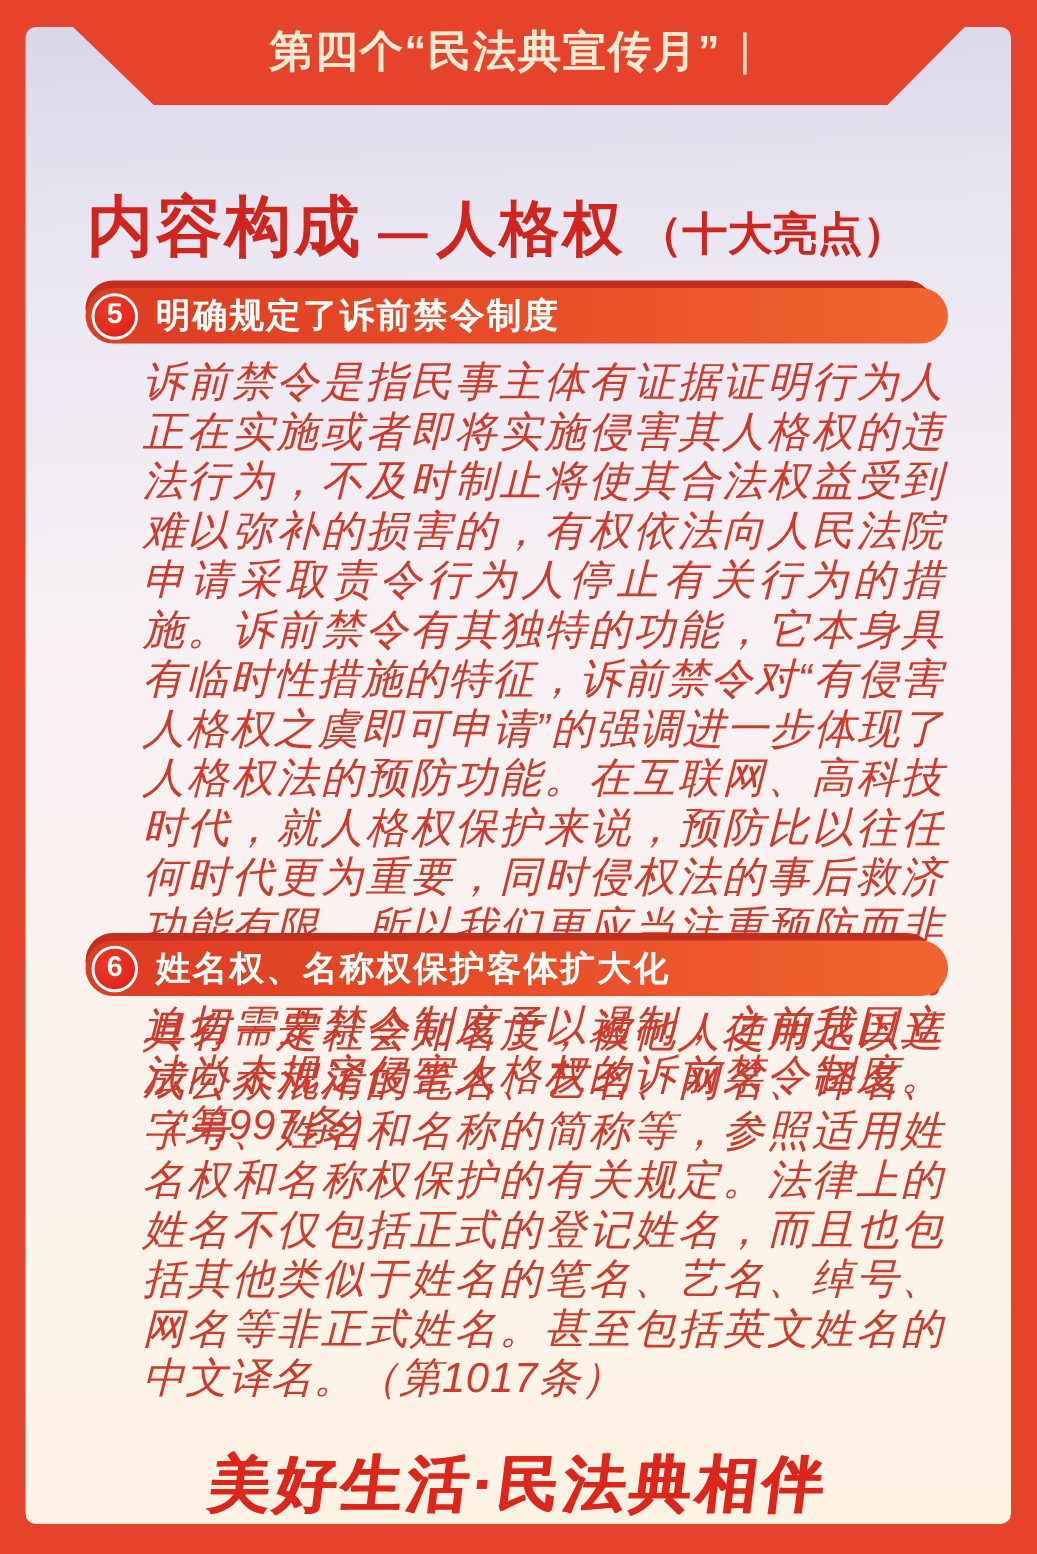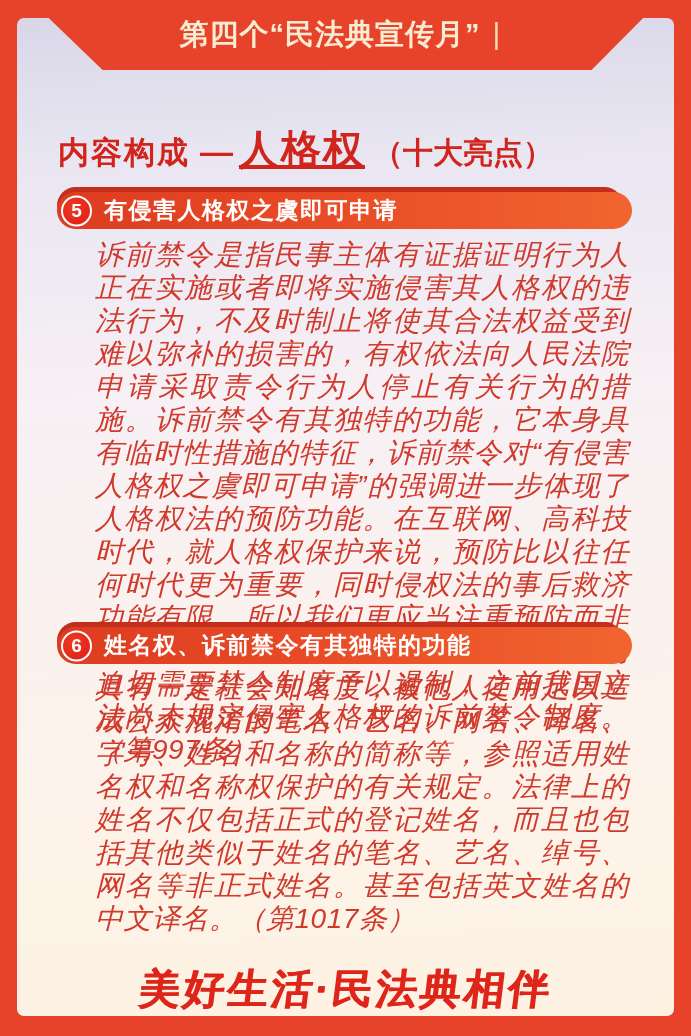--- a/index.html
+++ b/index.html
@@ -31,23 +31,23 @@
   }
   .header-banner .divider {
     font-weight:normal; color:#f3dcb4; margin:0 10px 0 12px; font-size:30px;
     transform:translateY(-1px); display:inline-block;
   }
 
   .page-title {
     position:absolute; left:58px; top:122px; z-index:2;
     color:#d0241c; white-space:nowrap;
   }
-  .page-title .t-prefix { font-size:31px; font-weight:bold; letter-spacing:2px; }
+  .page-title .t-prefix { font-size:44px; font-weight:bold; letter-spacing:2px; }
   .page-title .t-dash   { font-size:33px; font-weight:bold; margin:0 6px 0 10px; }
-  .page-title .t-highlight { font-size:40px; font-weight:900; letter-spacing:2px;text-decoration:underline; }
+  .page-title .t-highlight { font-size:40px; font-weight:900; letter-spacing:2px; }
   .page-title .t-suffix { font-size:30px; font-weight:bold; margin-left:8px; }
 
   .section-header {
     position:absolute; left:57px; width:575px; height:37px; z-index:2;
   }
   .pill-back {
     position:absolute; left:0; top:-5px; width:98.5%; height:37px;
     border-radius:19px; background:#c22f1d;
   }
   .pill {
@@ -106,33 +106,33 @@
   <div class="page-title">
     <span class="t-prefix">内容构成</span><span class="t-dash">—</span><span class="t-highlight">人格权</span><span class="t-suffix">（十大亮点）</span>
   </div>
 
   <div class="section-header pos-s5-header">
     <div class="pill-back"></div>
     <div class="pill">
       <div class="badge">
         <span>5</span>
       </div>
-      <div class="heading">有侵害人格权之虞即可申请</div>
+      <div class="heading">明确规定了诉前禁令制度</div>
     </div>
   </div>
 
   <p class="section-body pos-s5-body">诉前禁令是指民事主体有证据证明行为人正在实施或者即将实施侵害其人格权的违法行为，不及时制止将使其合法权益受到难以弥补的损害的，有权依法向人民法院申请采取责令行为人停止有关行为的措施。诉前禁令有其独特的功能，它本身具有临时性措施的特征，诉前禁令对“有侵害人格权之虞即可申请”的强调进一步体现了人格权法的预防功能。在互联网、高科技时代，就人格权保护来说，预防比以往任何时代更为重要，同时侵权法的事后救济功能有限，所以我们更应当注重预防而非救济。实践中，大量网络侵犯人格权行为迫切需要禁令制度予以遏制，之前我国立法尚未规定侵害人格权的诉前禁令制度。（第997条）</p>
 
   <div class="section-header pos-s6-header">
     <div class="pill-back"></div>
     <div class="pill">
       <div class="badge">
         <span>6</span>
       </div>
-      <div class="heading">姓名权、诉前禁令有其独特的功能</div>
+      <div class="heading">姓名权、名称权保护客体扩大化</div>
     </div>
   </div>
 
   <p class="section-body pos-s6-body">具有一定社会知名度，被他人使用足以造成公众混淆的笔名、艺名、网名、译名、字号、姓名和名称的简称等，参照适用姓名权和名称权保护的有关规定。法律上的姓名不仅包括正式的登记姓名，而且也包括其他类似于姓名的笔名、艺名、绰号、网名等非正式姓名。甚至包括英文姓名的中文译名。（第1017条）</p>
 
   <div class="footer-slogan">美好生活·民法典相伴</div>
 
 </div>
 
 </body></html>

